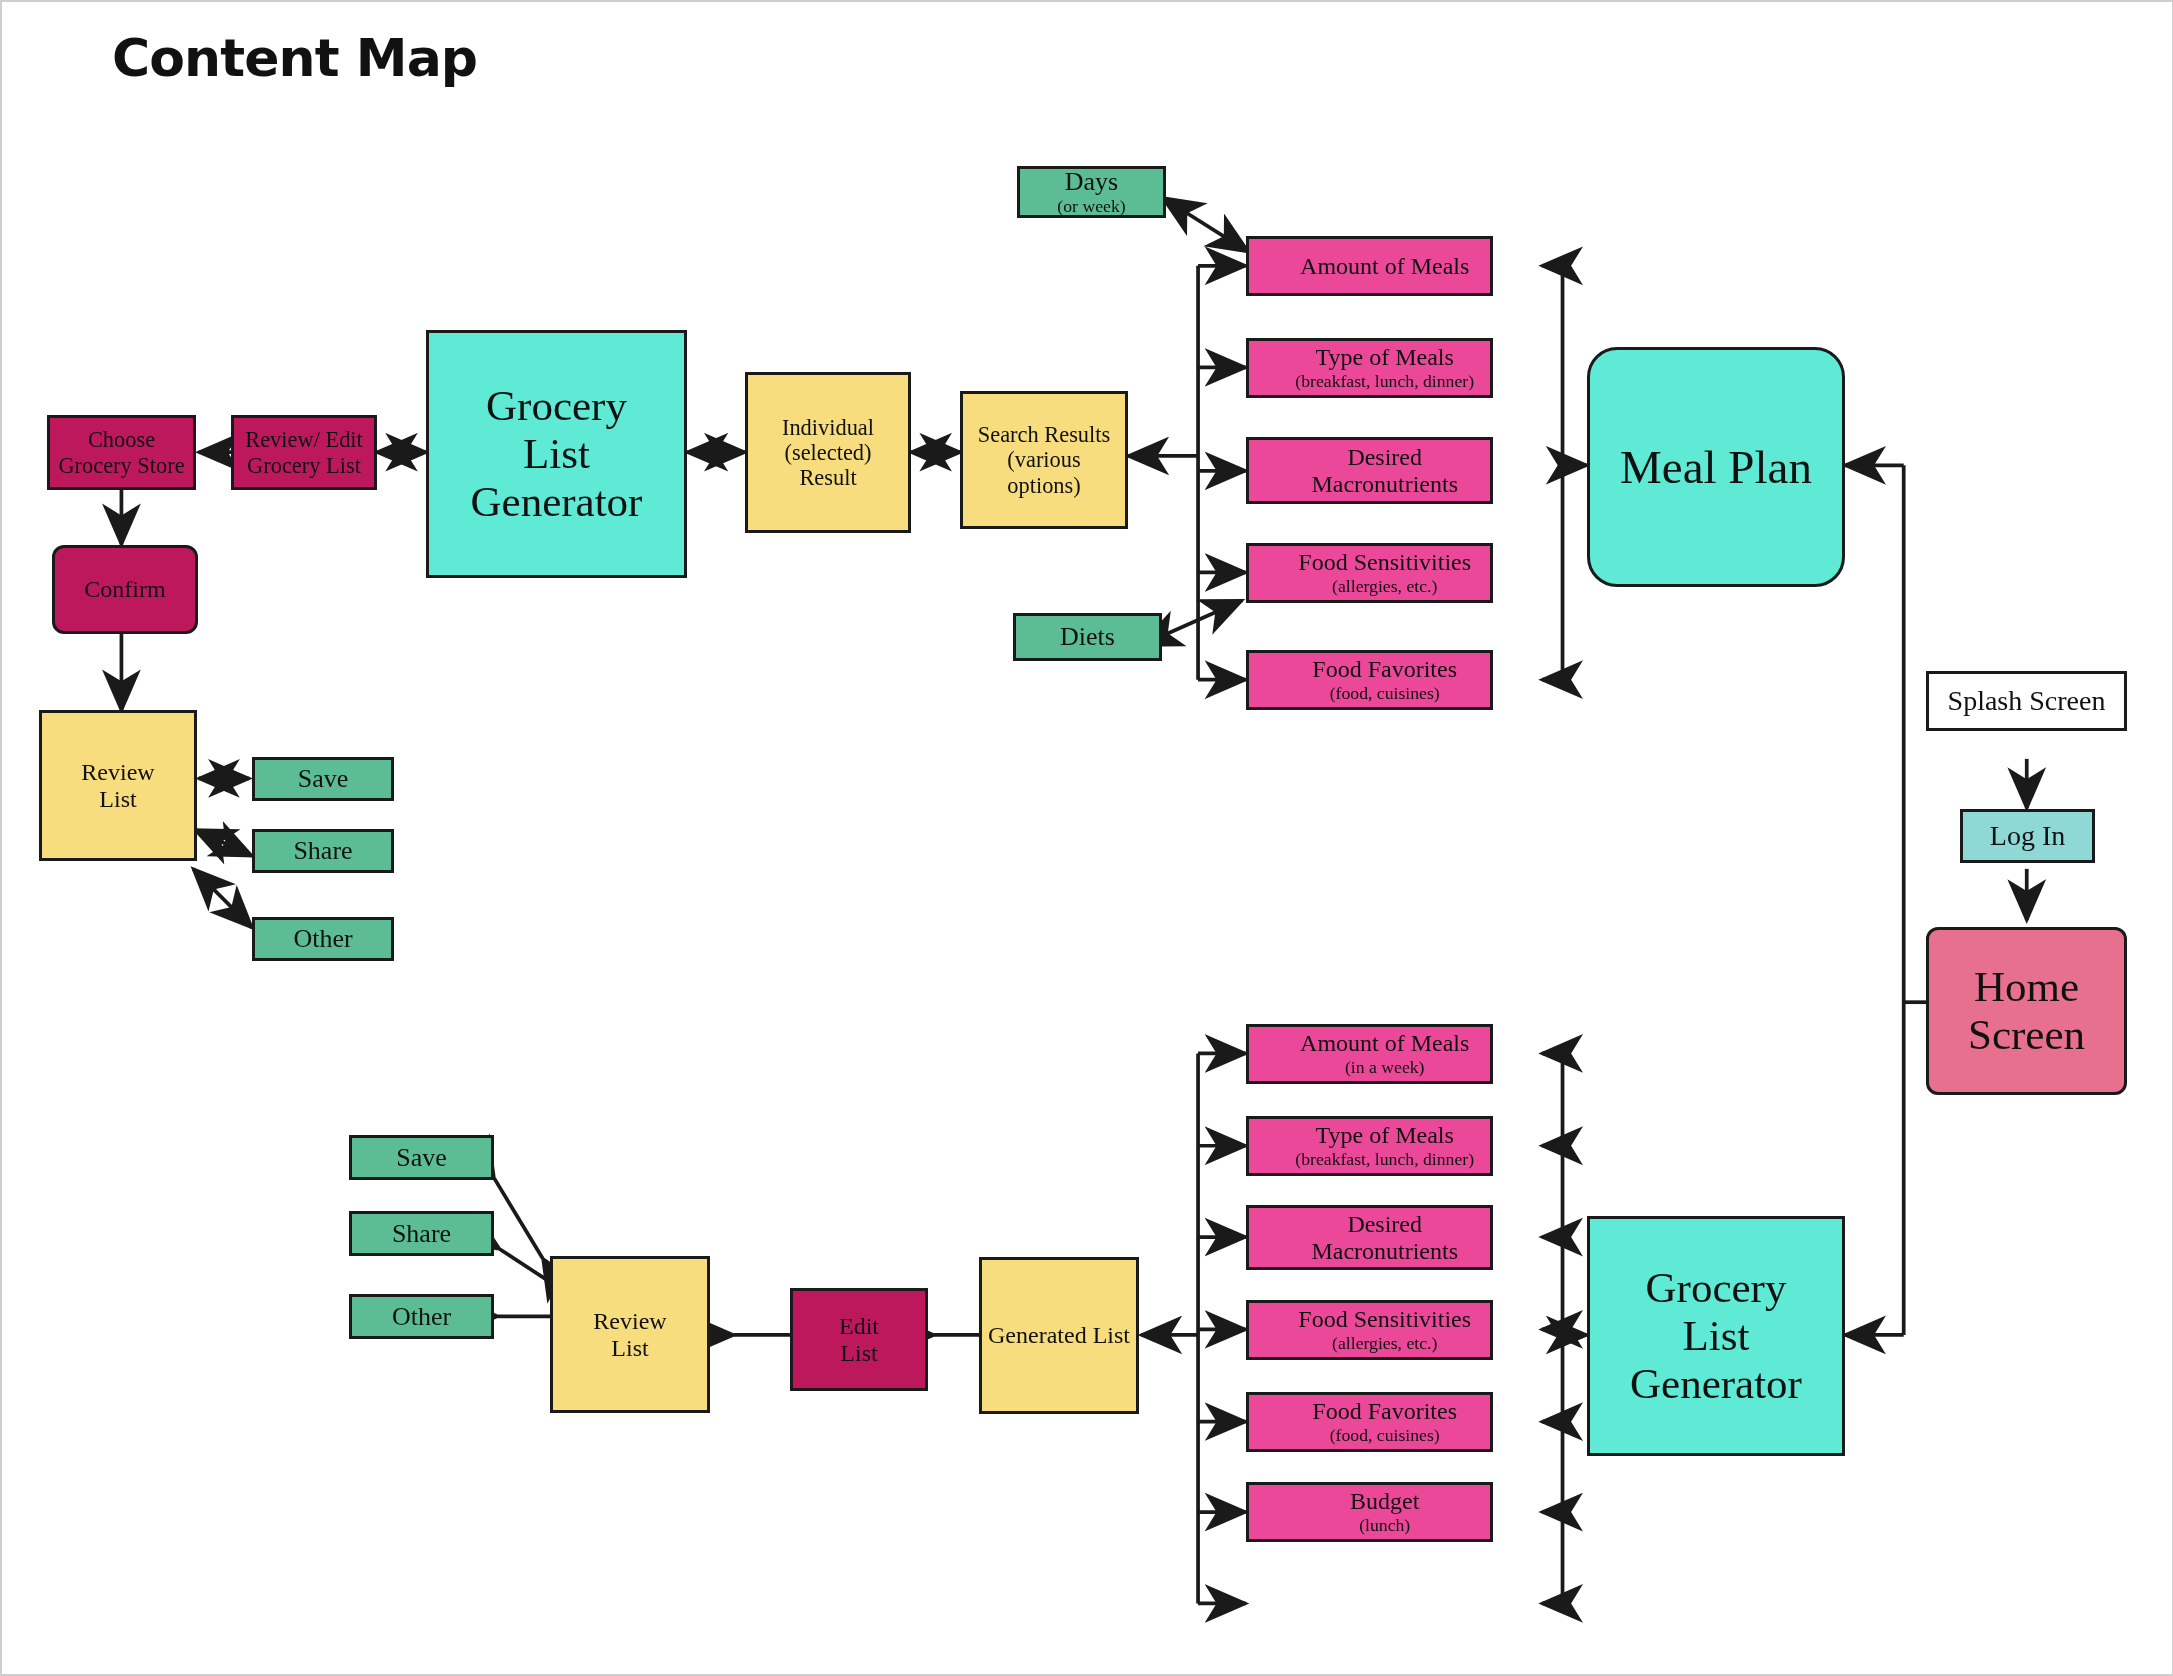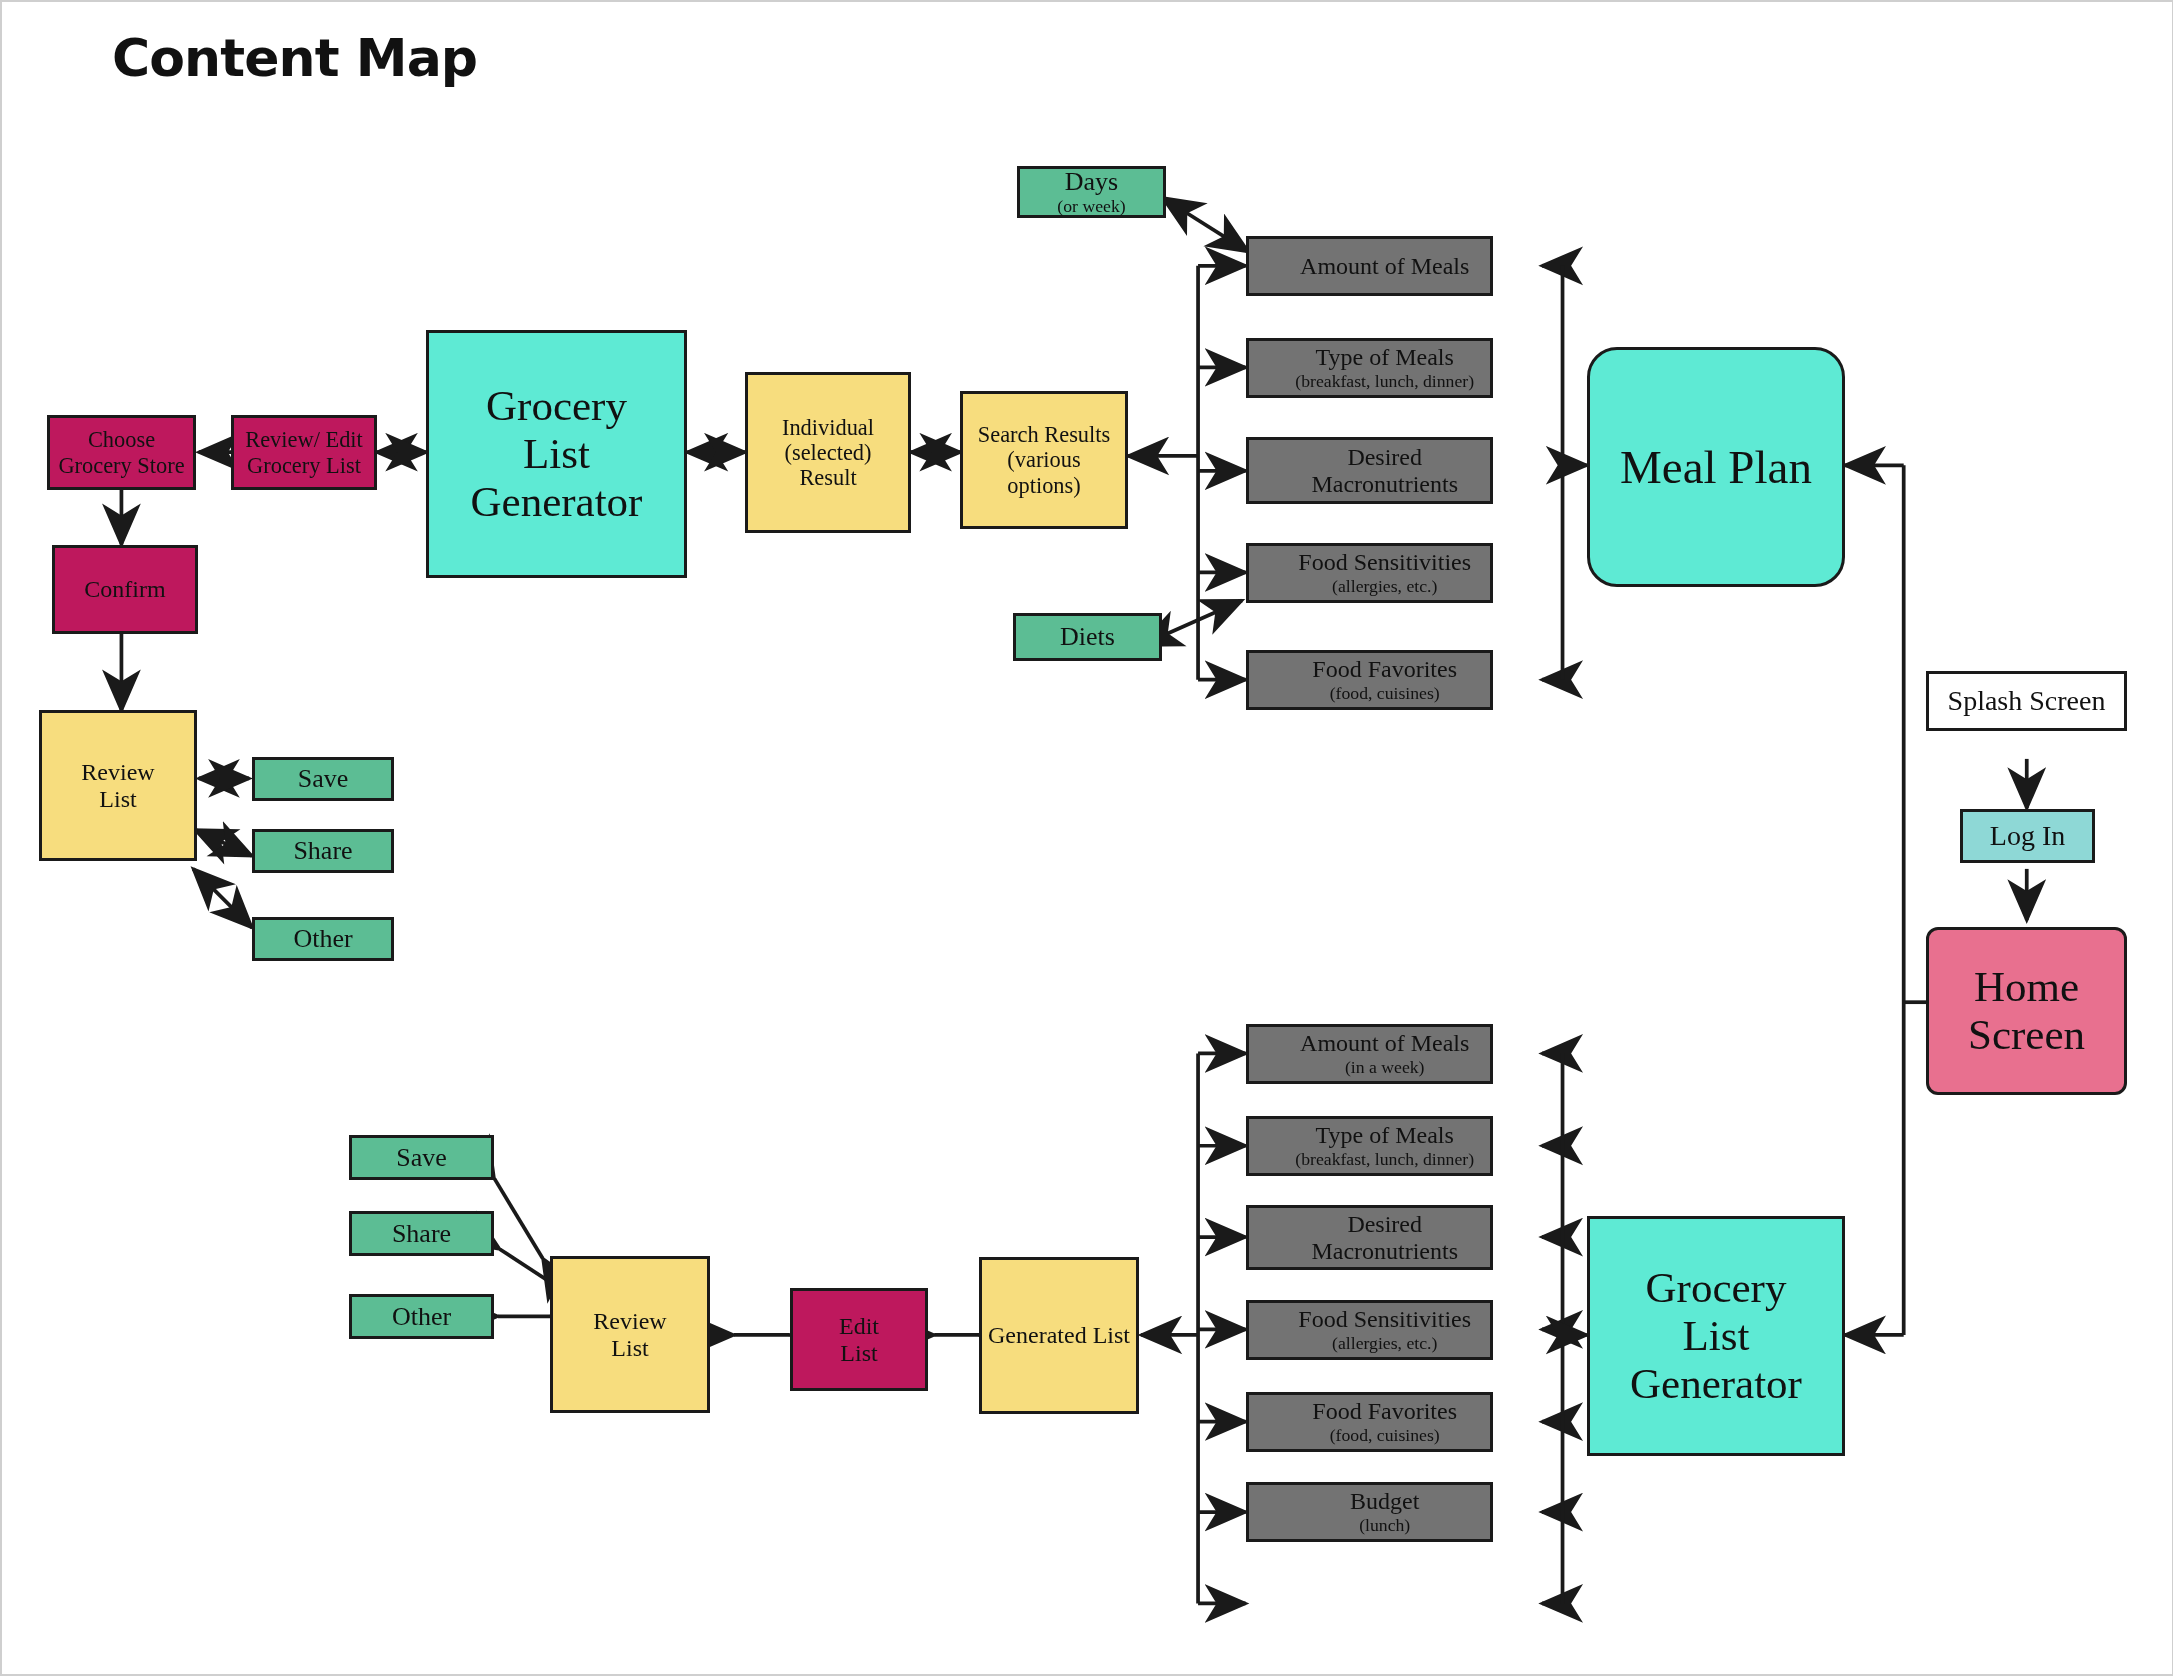--- a/index.html
+++ b/index.html
@@ -11,21 +11,21 @@
          font-weight:bold;font-size:52px;letter-spacing:-0.9px;color:#111;}
   svg.links{position:absolute;left:0;top:0;width:2174px;height:1676px;pointer-events:none;}
   .node{position:absolute;box-sizing:border-box;border:3.7px solid #1a1a1a;
         display:flex;flex-direction:column;align-items:center;justify-content:center;
         text-align:center;color:#111;line-height:1.12;padding:1.9px 5.6px;}
   .node .sub{font-size:17.7px;display:block;line-height:1.15;}
   .pink{background:#be185d;}
   .pink-deep{background:#e8708f;}
   .blue{background:#5eead4;}
   .yellow{background:#f7dd7e;}
-  .green-lt{background:#737373;padding-left:36px;}
+  .green-lt{background:#ec4899;padding-left:36px;}
   .green-dk{background:#5cbd94;}
   .cyan{background:#8ed8d6;}
   .white{background:#ffffff;}
   .fs24{font-size:22.4px;}
   .fs26{font-size:24px;}
   .fs28{font-size:26px;justify-content:center;}
   .fs30{font-size:28px;}
   .fs46{font-size:43px;}
   .fs50{font-size:47px;}
 </style>
@@ -126,21 +126,21 @@
   <div class="node pink fs24" style="left:45px;top:413px;width:149px;height:75px;">
     <span>Choose</span>
     <span>Grocery Store</span>
   </div>
 
   <div class="node pink fs24" style="left:229px;top:413px;width:146px;height:75px;">
     <span>Review/ Edit</span>
     <span>Grocery List</span>
   </div>
 
-  <div class="node pink fs26" style="left:50px;top:543px;width:146px;height:89px;">
+  <div class="node pink fs26" style="left:50px;top:543px;width:146px;height:89px;border-radius:12px;">
     <span>Confirm</span>
   </div>
 
   <div class="node yellow fs26" style="left:37px;top:708px;width:158px;height:151px;">
     <span>Review</span>
     <span>List</span>
   </div>
 
   <div class="node green-dk fs28" style="left:250px;top:755px;width:142px;height:44px;">
     <span>Save</span>

